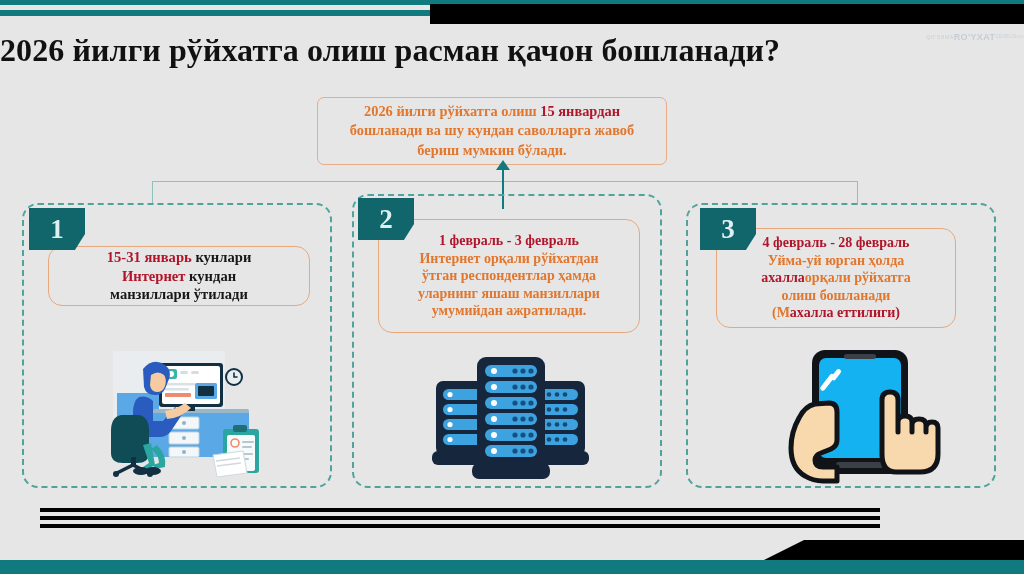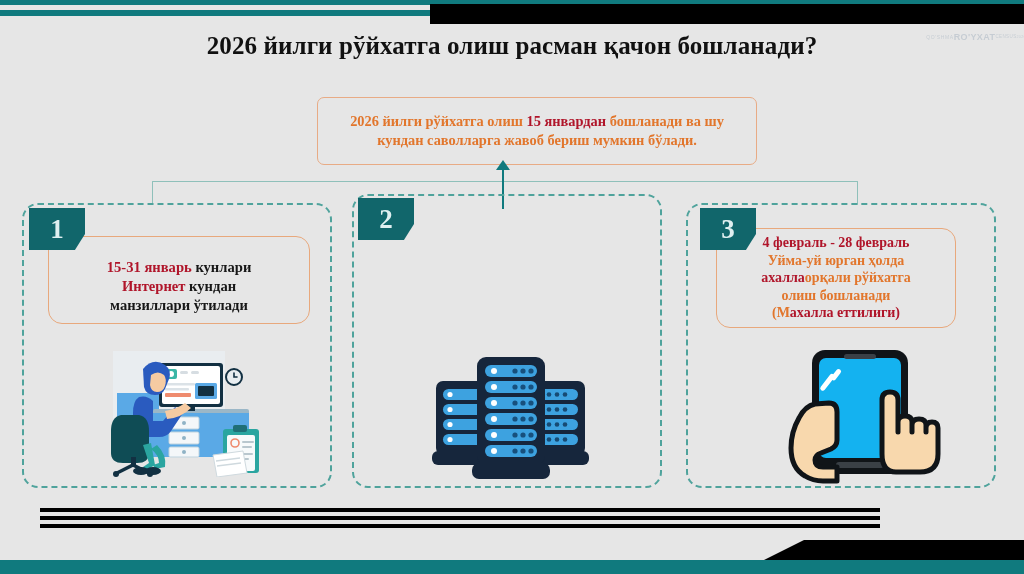--- a/index.html
+++ b/index.html
@@ -67,28 +67,28 @@
     pointer-events:none;
   }
   .watermark .wm1{ font-size:5px; letter-spacing:.6px; }
   .watermark .wm2{ font-size:9px; font-weight:bold; letter-spacing:.4px; }
   .watermark .wm3{ font-size:4.5px; letter-spacing:.4px; margin-top:1px;}
   .watermark .wm4{ font-size:3.6px; letter-spacing:.3px; margin-top:1px;}
 
   
   .title {
     position:absolute; left:0; top:32px; width:1024px;
-    text-align:center;
-    font-size:25px; font-weight:bold; color:#111;
+    text-align:left;
+    font-size:32px; font-weight:bold; color:#111;
     letter-spacing:.1px;
   }
 
   
   .callout {
-    position:absolute; left:317px; top:97px; width:440px; height:68px;
+    position:absolute; left:317px; top:97px; width:350px; height:68px;
     border:1.4px solid #e8ab85;
     border-radius:7px;
     background:#e6e6e6;
     display:flex; align-items:center; justify-content:center;
     text-align:center;
     padding:4px 10px;
   }
   .callout p {
     font-size:14.4px; line-height:1.33; color:#e2762c; font-weight:bold;
   }
@@ -142,21 +142,21 @@
   .inner {
     position:absolute;
     border:1.5px solid #e8a87c;
     border-radius:14px;
     background:#e6e6e6;
     display:flex; align-items:center; justify-content:center;
     text-align:center;
     padding:8px 12px;
     z-index:4;
   }
-  #inner1 { left:48px;  top:236px; width:262px; height:88px;align-items:flex-end; }
+  #inner1 { left:48px;  top:246px; width:262px; height:60px; }
   #inner2 { left:378px; top:219px; width:262px; height:114px; }
   #inner3 { left:716px; top:228px; width:240px; height:100px; }
 
   .inner p { font-weight:bold; }
   #inner1 p { font-size:14.6px; line-height:1.30; color:#171717; }
   #inner2 p { font-size:14.0px; line-height:1.26; color:#e2762c; }
   #inner3 p { font-size:14.0px; line-height:1.26; color:#e2762c; }
   .red  { color:#b0152a; }
   .dark { color:#171717; }
   .org  { color:#e2762c; }
@@ -265,20 +265,23 @@
     <rect x="136" y="108" width="22" height="2" rx="1" fill="#b9c7ce"></rect>
     <rect x="136" y="113" width="18" height="2" rx="1" fill="#b9c7ce"></rect>
 
     <path d="M118 110 l30 -4 l4 22 l-30 4 z" fill="#ffffff" stroke="#cfd9de" stroke-width="1"></path>
     <path d="M121 116 l24 -3" stroke="#cfd9de" stroke-width="1.4"></path>
     <path d="M122 121 l24 -3" stroke="#cfd9de" stroke-width="1.4"></path>
   </svg>
 
   <div class="card" id="card2"></div>
   <div class="badge" id="badge2">2</div>
+  <div class="inner" id="inner2">
+    <p><span class="red">1 февраль - 3 февраль</span><br><span class="org">Интернет орқали рўйхатдан</span><br><span class="org">ўтган респондентлар ҳамда</span><br><span class="org">уларнинг яшаш манзиллари</span><br><span class="org">умумийдан ажратилади.</span></p>
+  </div>
 
   <svg class="illus" id="illus2" viewBox="0 0 185 140">
     <rect x="0" y="0" width="185" height="140" fill="#e6e6e6"></rect>
 
     <rect x="18" y="36" width="54" height="74" rx="7" fill="#16263c"></rect>
     <g fill="#3da2e0">
       <rect x="25" y="44" width="40" height="11" rx="5.5"></rect>
       <rect x="25" y="59" width="40" height="11" rx="5.5"></rect>
       <rect x="25" y="74" width="40" height="11" rx="5.5"></rect>
       <rect x="25" y="89" width="40" height="11" rx="5.5"></rect>

